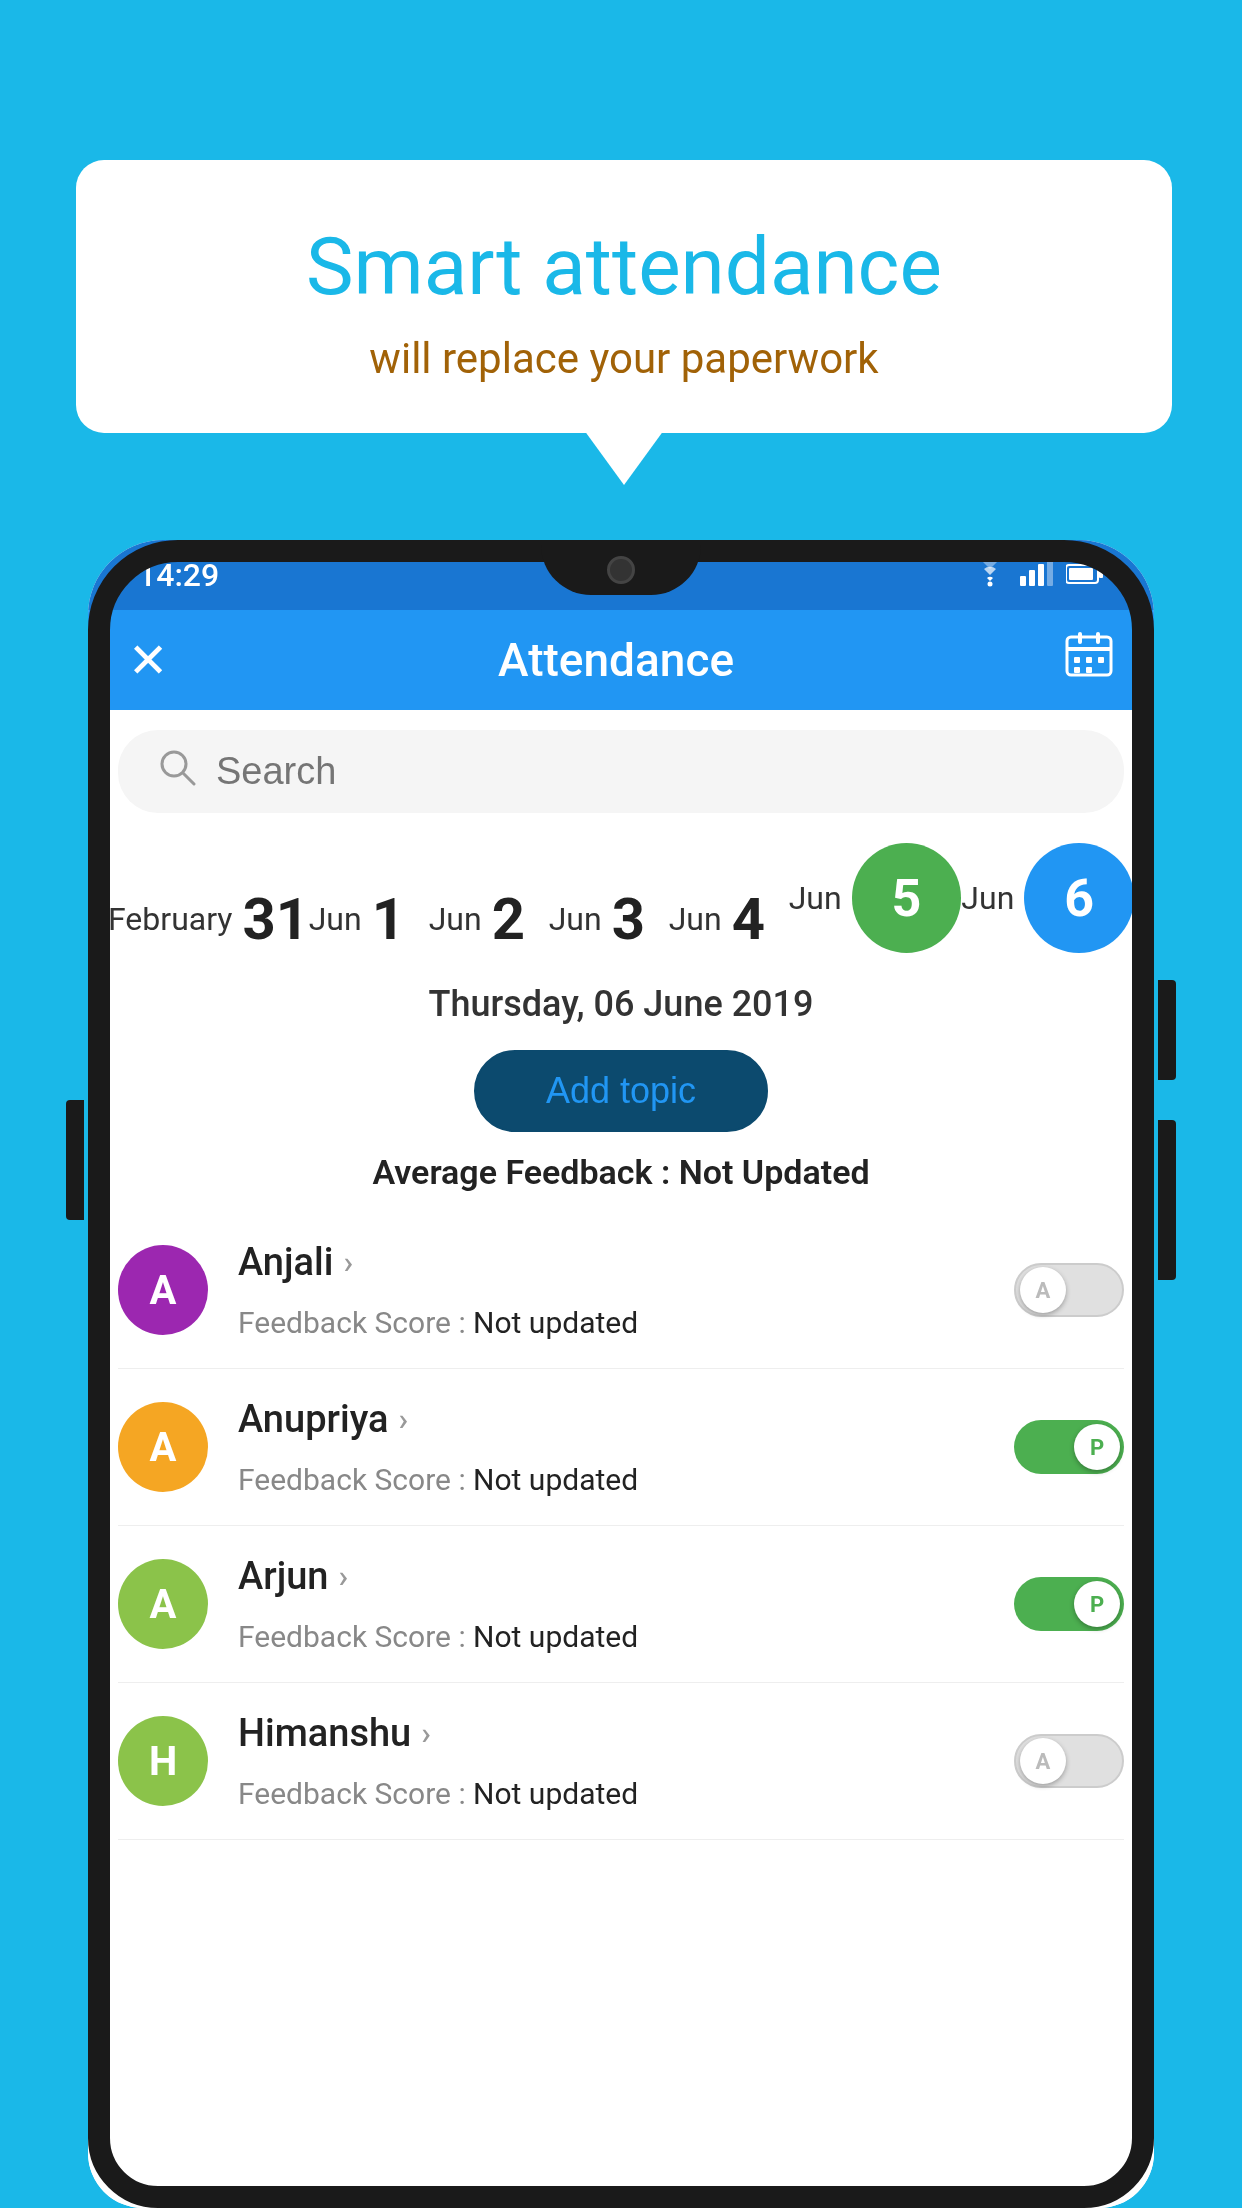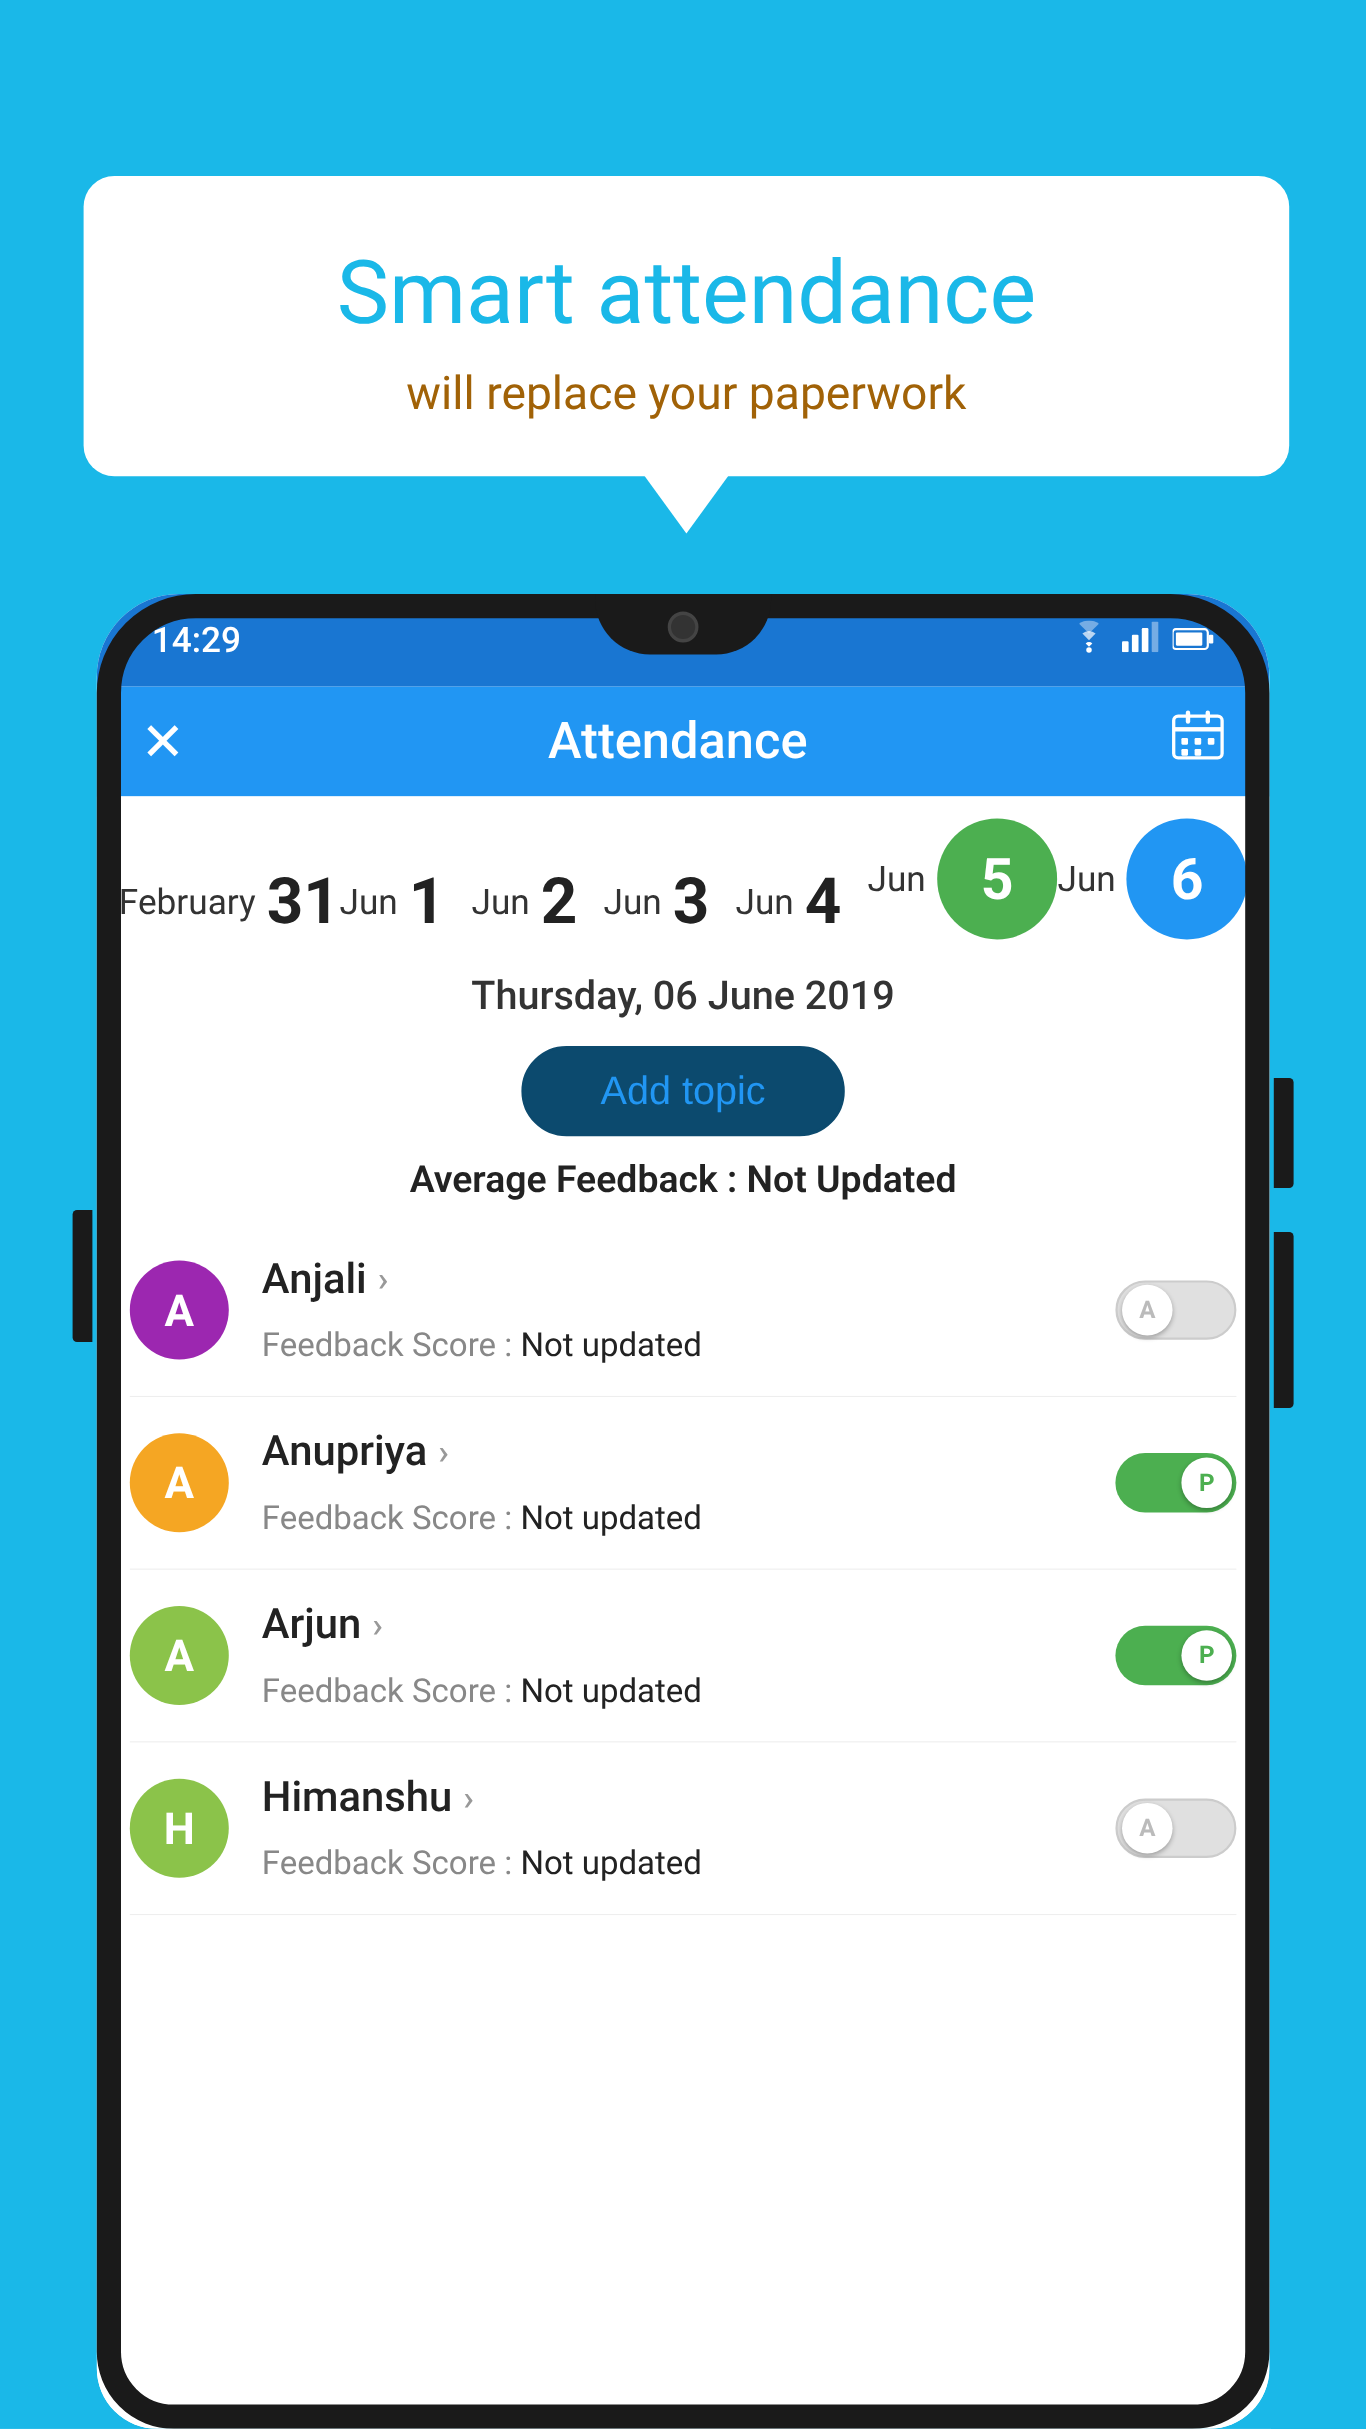--- a/index.html
+++ b/index.html
@@ -47,21 +47,21 @@
     }
     .speech-bubble-subtitle {
       font-size: 42px;
       color: #a16207;
       font-weight: 400;
     }
 
     
     .status-bar {
       background: #1976d2;
-      height: 84px;
+      height: 70px;
       display: flex;
       align-items: center;
       padding: 0 50px;
       justify-content: space-between;
     }
     .status-time {
       color: white;
       font-size: 32px;
       font-weight: 500;
     }
@@ -443,20 +443,29 @@
         <rect x="22" y="28" width="6" height="6" rx="1" fill="white"></rect>
         <rect x="34" y="28" width="6" height="6" rx="1" fill="white"></rect>
         <rect x="10" y="38" width="6" height="6" rx="1" fill="white"></rect>
         <rect x="22" y="38" width="6" height="6" rx="1" fill="white"></rect>
       </svg>
     </span>
   </div>
 
   <div style="background:white;height:calc(100% - 170px);overflow:hidden;">
 
+    <div class="search-container">
+      <span class="search-icon">
+        <svg width="38" height="38" viewBox="0 0 38 38" fill="none">
+          <circle cx="16" cy="16" r="12" stroke="#999" stroke-width="3"></circle>
+          <line x1="25" y1="25" x2="36" y2="36" stroke="#999" stroke-width="3" stroke-linecap="round"></line>
+        </svg>
+      </span>
+      <input type="text" class="search-input" placeholder="Search" style="">
+    </div>
 
     <div class="calendar-strip" id="calendar-strip">
     <div class="calendar-day ">
           <div class="calendar-month">February</div>
           <div class="calendar-date">31</div>
         </div>
         <div class="calendar-day ">
           <div class="calendar-month">Jun</div>
           <div class="calendar-date">1</div>
         </div>

